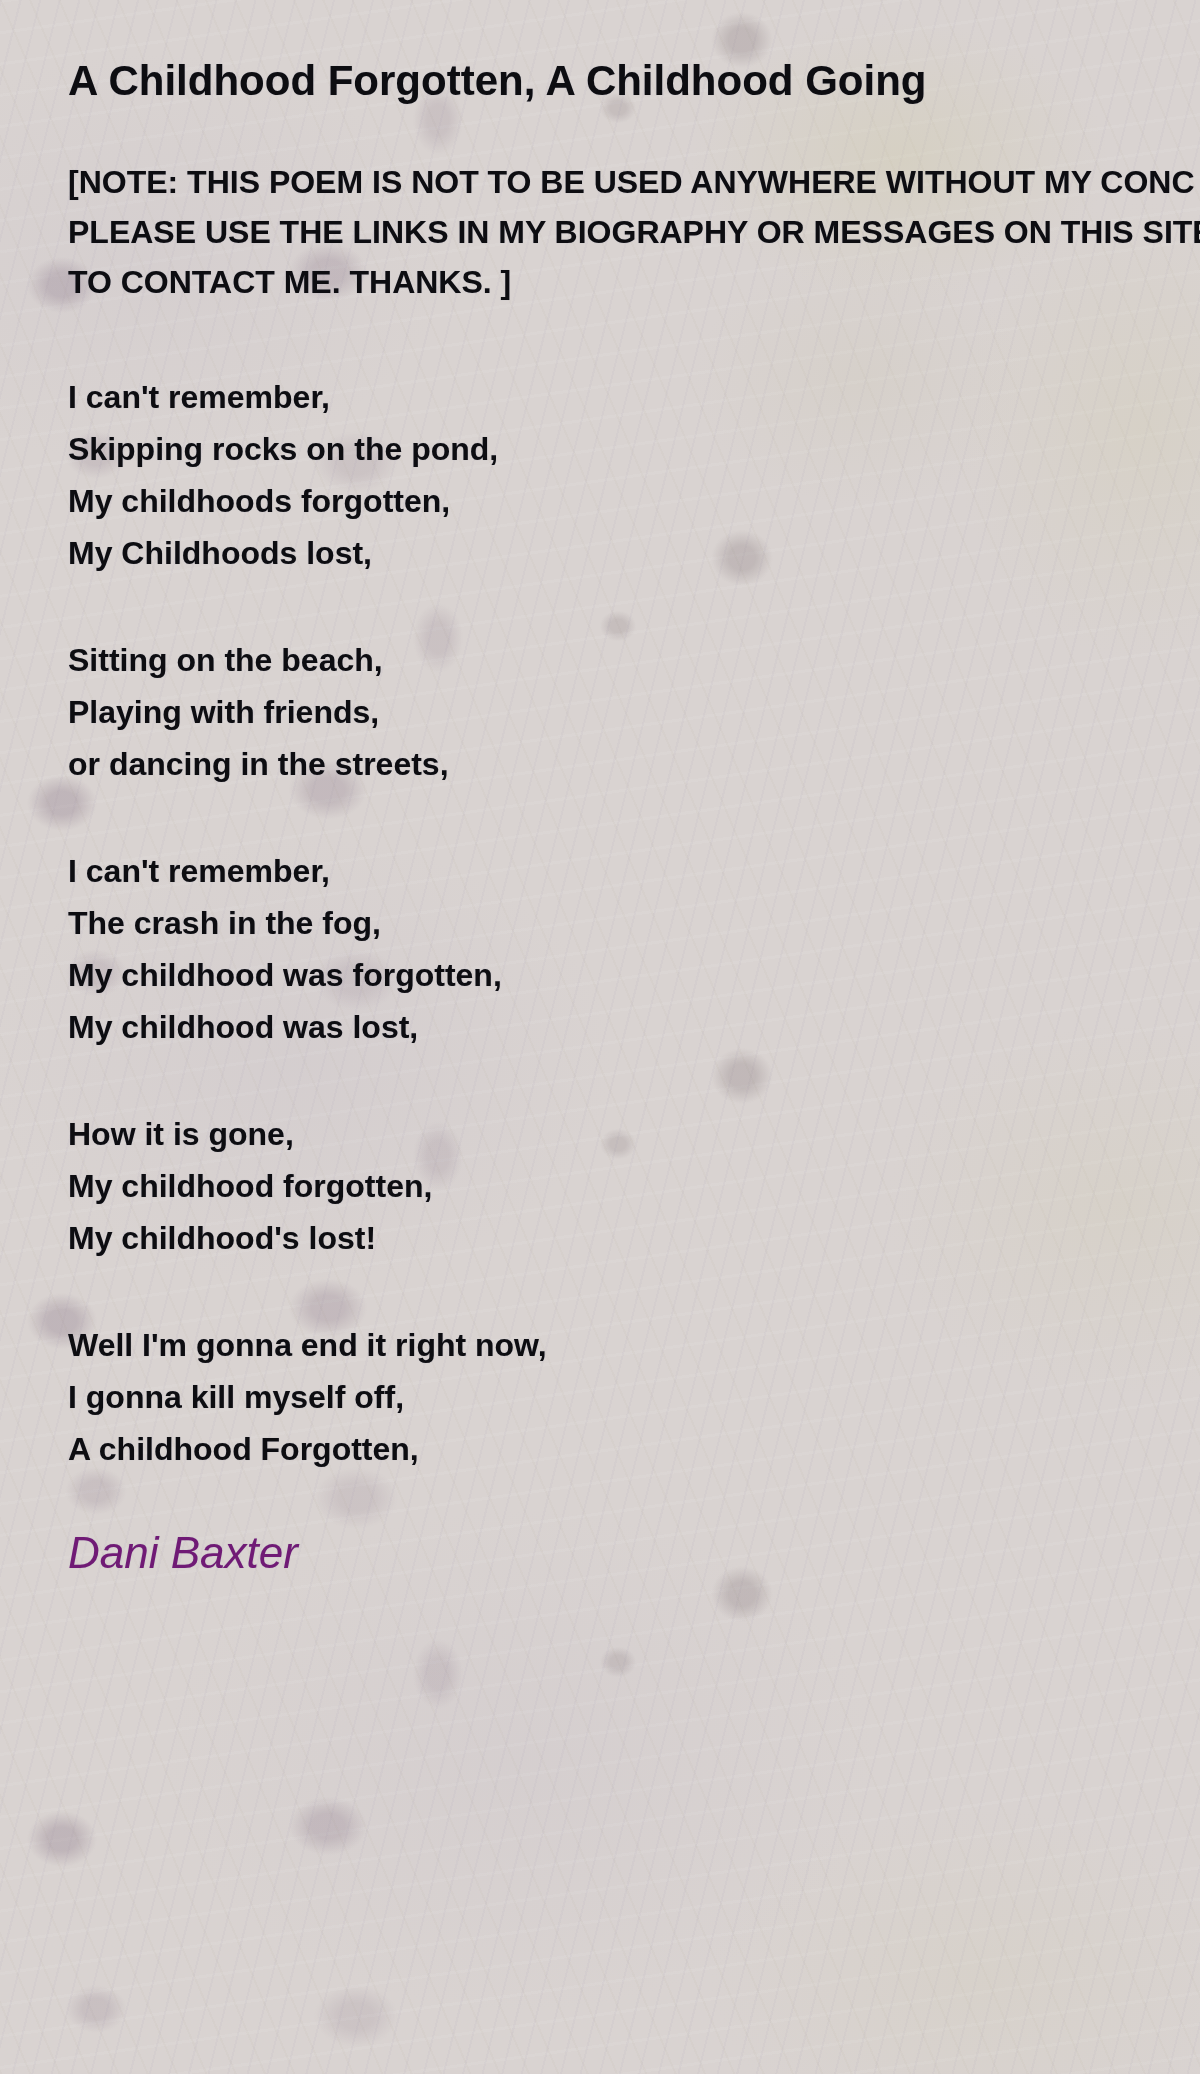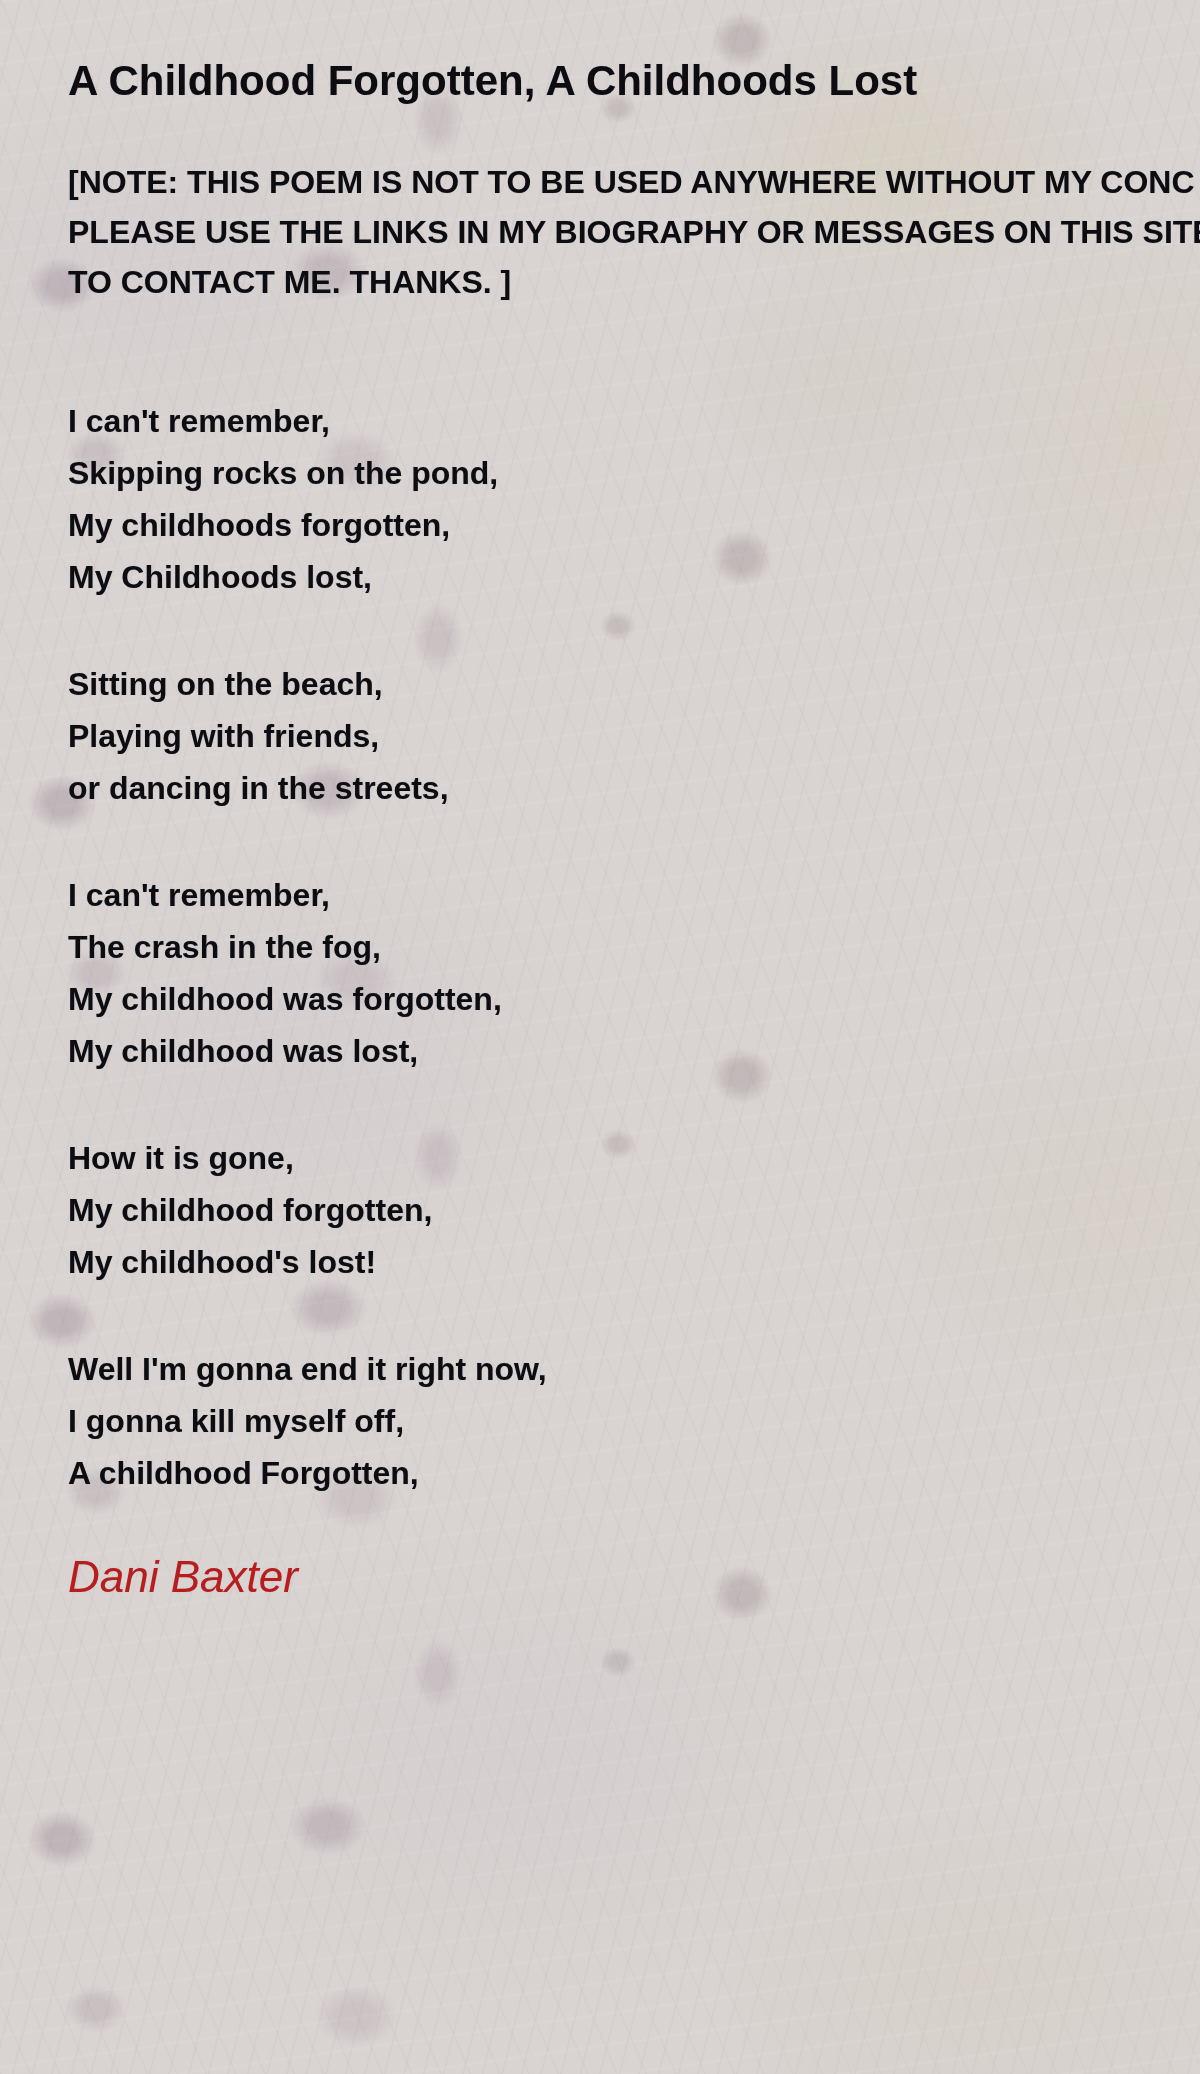--- a/index.html
+++ b/index.html
@@ -63,48 +63,48 @@
   }
   .note {
     margin-top: 55px;
     font-size: 32px;
     line-height: 50px;
     font-weight: bold;
     white-space: nowrap;
     text-shadow: 0 0 1px rgba(40,60,140,0.18);
   }
   .poem {
-    margin-top: 88px;
+    margin-top: 64px;
     font-size: 32px;
     line-height: 52px;
     font-weight: bold;
     text-shadow: 0 0 1px rgba(40,60,140,0.18);
   }
   .stanza {
     margin: 0 0 55px 0;
   }
   .poem-line, .note-line {
     white-space: nowrap;
   }
   .author {
     margin-top: 6px;
     font-size: 44px;
     line-height: 46px;
     font-weight: normal;
     font-style: italic;
-    color: #b91c1c;
+    color: #701a75;
     text-shadow: 0 0 1px rgba(40,60,140,0.18);
   }
 </style>
 </head>
 <body>
 
 <div class="page">
 
-  <h1 class="title">A Childhood Forgotten, A Childhoods Lost</h1>
+  <h1 class="title">A Childhood Forgotten, A Childhood Going</h1>
 
   <div class="note">
     <div class="note-line">[NOTE: THIS POEM IS NOT TO BE USED ANYWHERE WITHOUT MY CONC</div>
     <div class="note-line">PLEASE USE THE LINKS IN MY BIOGRAPHY OR MESSAGES ON THIS SITE</div>
     <div class="note-line">TO CONTACT ME. THANKS. ]</div>
   </div>
 
   <div class="poem">
 
     <div class="stanza">

